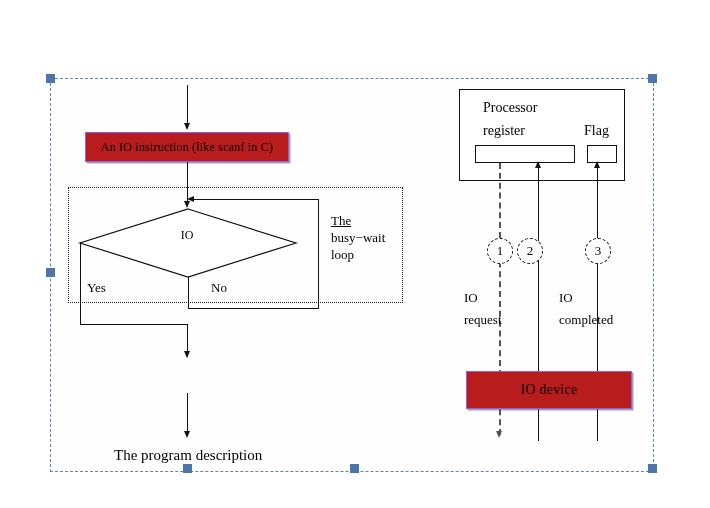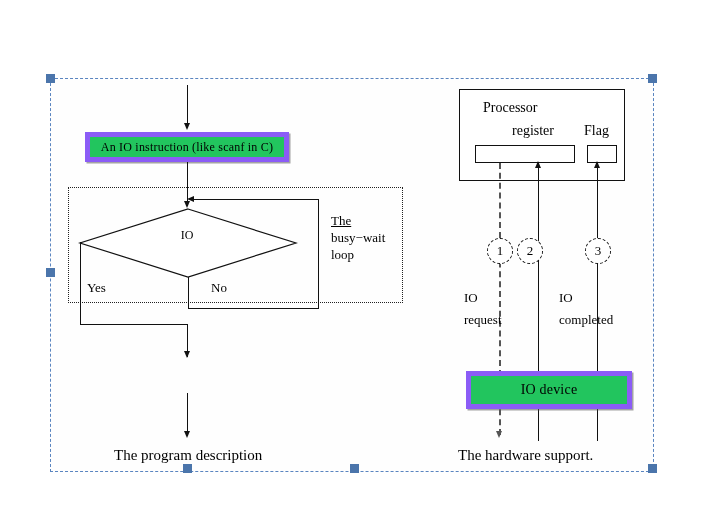--- a/index.html
+++ b/index.html
@@ -37,22 +37,22 @@
   .h-tl { left: 46px;  top: 74px; }
   .h-tr { left: 648px; top: 74px; }
   .h-ml { left: 46px;  top: 268px; }
   .h-bl { left: 183px; top: 464px; }
   .h-br { left: 648px; top: 464px; }
   .h-bm { left: 350px; top: 464px; }
 
   
   .box {
     position: absolute;
-    border: 5px solid #8b5cf6;
-    background: #22c55e;
+    border: 1px solid #8b5cf6;
+    background: #b91c1c;
     box-sizing: border-box;
     box-shadow: 1.5px 1.5px 0 rgba(90,90,90,0.55);
   }
   .plainbox {
     position: absolute;
     border: 1px solid #111;
     background: #ffffff;
     box-sizing: border-box;
   }
   .boxtext {
@@ -183,21 +183,21 @@
   <div class="label" style="left:280px; top:167px;">loop</div>
 
 
   <div class="vline" style="left:136px; top:314px; height:42px;"></div>
   <div class="arrow-down" style="left:132.5px; top:352px;"></div>
 
   <div class="caption" style="left:63px; top:368px;">The program description</div>
 
   <div class="plainbox" style="left:408px; top:10px; width:166px; height:92px;"></div>
   <div class="label" style="left:432px; top:20px; font-size:14px;">Processor</div>
-  <div class="label" style="left:432px; top:43px; font-size:14px;margin-left:29px;">register</div>
+  <div class="label" style="left:432px; top:43px; font-size:14px;">register</div>
   <div class="label" style="left:533px; top:43px; font-size:14px;">Flag</div>
 
   <div class="plainbox" style="left:424px; top:66px; width:100px; height:18px;"></div>
   <div class="plainbox" style="left:536px; top:66px; width:30px; height:18px;"></div>
 
   <div class="vline-dash" style="left:448px; top:84px; height:272px;"></div>
   <div class="arrow-down" style="left:444.5px; top:352px; border-top-color:#555;"></div>
 
   <div class="vline" style="left:487px; top:84px; height:208px;"></div>
   <div class="vline" style="left:487px; top:292px; height:70px;"></div>
@@ -213,15 +213,14 @@
 
   <div class="label" style="left:413px; top:210px;">IO</div>
   <div class="label" style="left:413px; top:232px;">request</div>
   <div class="label" style="left:508px; top:210px;">IO</div>
   <div class="label" style="left:508px; top:232px;">completed</div>
 
   <div class="box" style="left:415px; top:292px; width:166px; height:38px;padding-left:20px;">
     <div class="boxtext" style="font-size:14px;">IO   device</div>
   </div>
 
-  <div class="caption" style="left:407px; top:368px;">The hardware support.</div>
 
 </div>
 
 </body></html>

